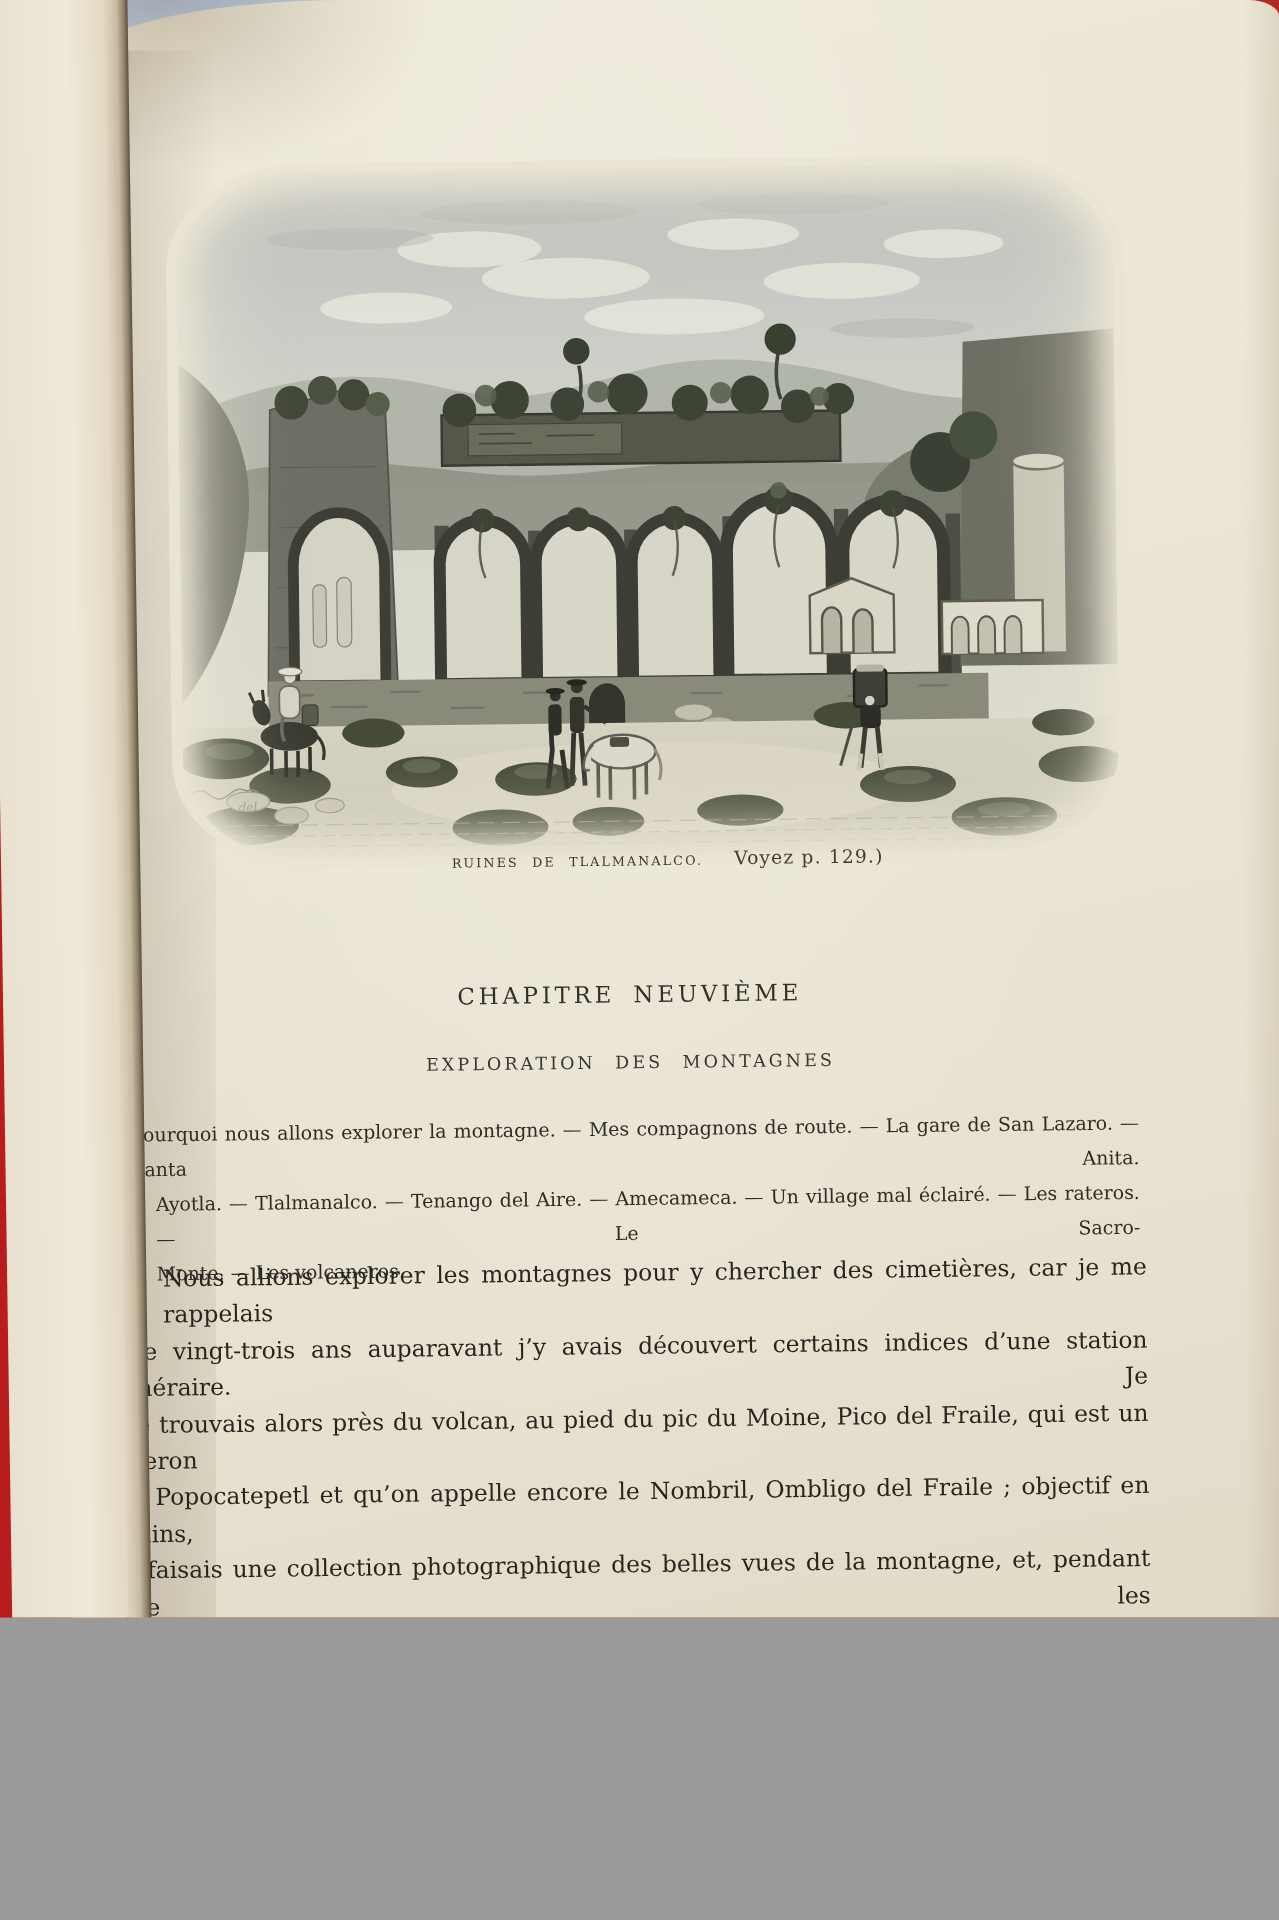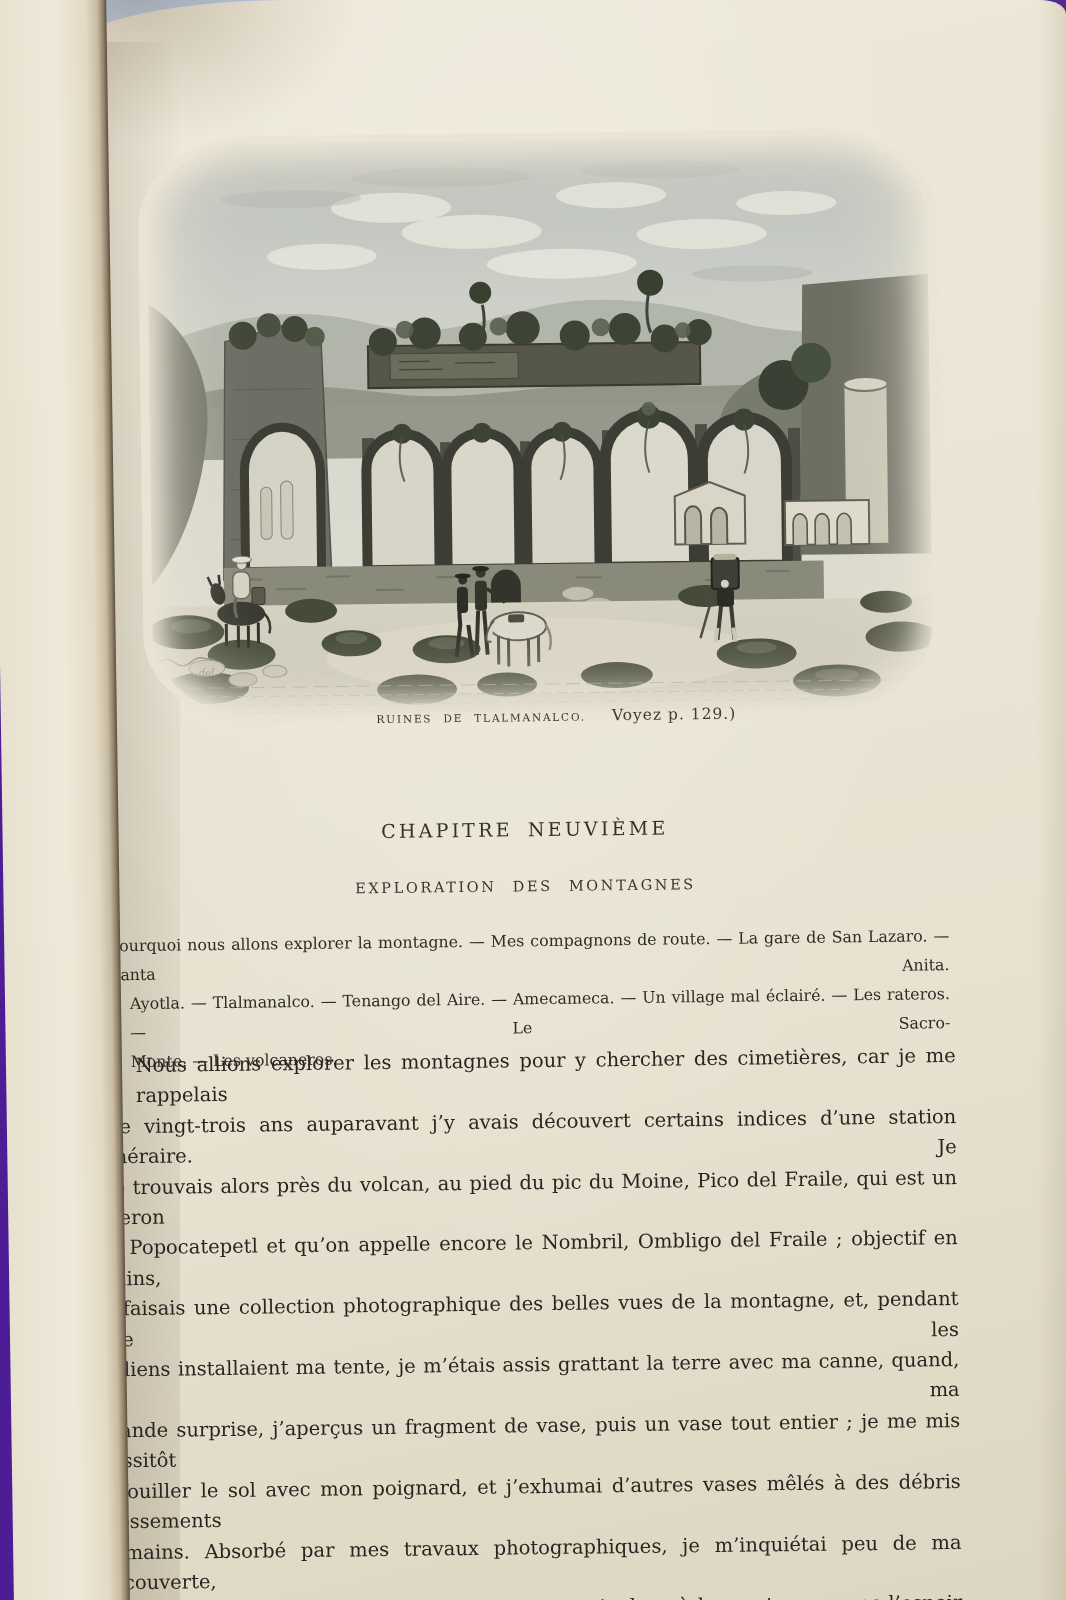--- a/index.html
+++ b/index.html
@@ -1,21 +1,21 @@
 <!DOCTYPE html>
 <html><head>
 <meta charset="utf-8">
 <style>
   html,body{margin:0;padding:0;}
   body{
     width:1066px;height:1600px;overflow:hidden;
     background:#9a9a98;
     font-family:"DejaVu Serif","Liberation Serif",serif;
   }
-  .photo{position:relative;width:1066px;height:1600px;overflow:hidden;background:#4c1d95;}
+  .photo{position:relative;width:1066px;height:1348px;overflow:hidden;background:#b91c1c;}
 
   
   .sky-bg{position:absolute;left:88px;top:0;width:215px;height:72px;z-index:1;
     background:linear-gradient(180deg,#b2c7e4 0%,#c3d5ee 55%,#d9e4f4 100%);}
 
   
   .main-page{position:absolute;left:60px;top:0;width:1006px;height:1600px;z-index:2;
     background:linear-gradient(168deg,#ede8d9 0%,#eae5d5 35%,#e7e1d0 65%,#ddd6c2 100%);
     border-top-left-radius:230px 58px;border-top-right-radius:26px 14px;}
   .gutter-shade{position:absolute;left:0;top:42px;bottom:0;width:120px;pointer-events:none;

